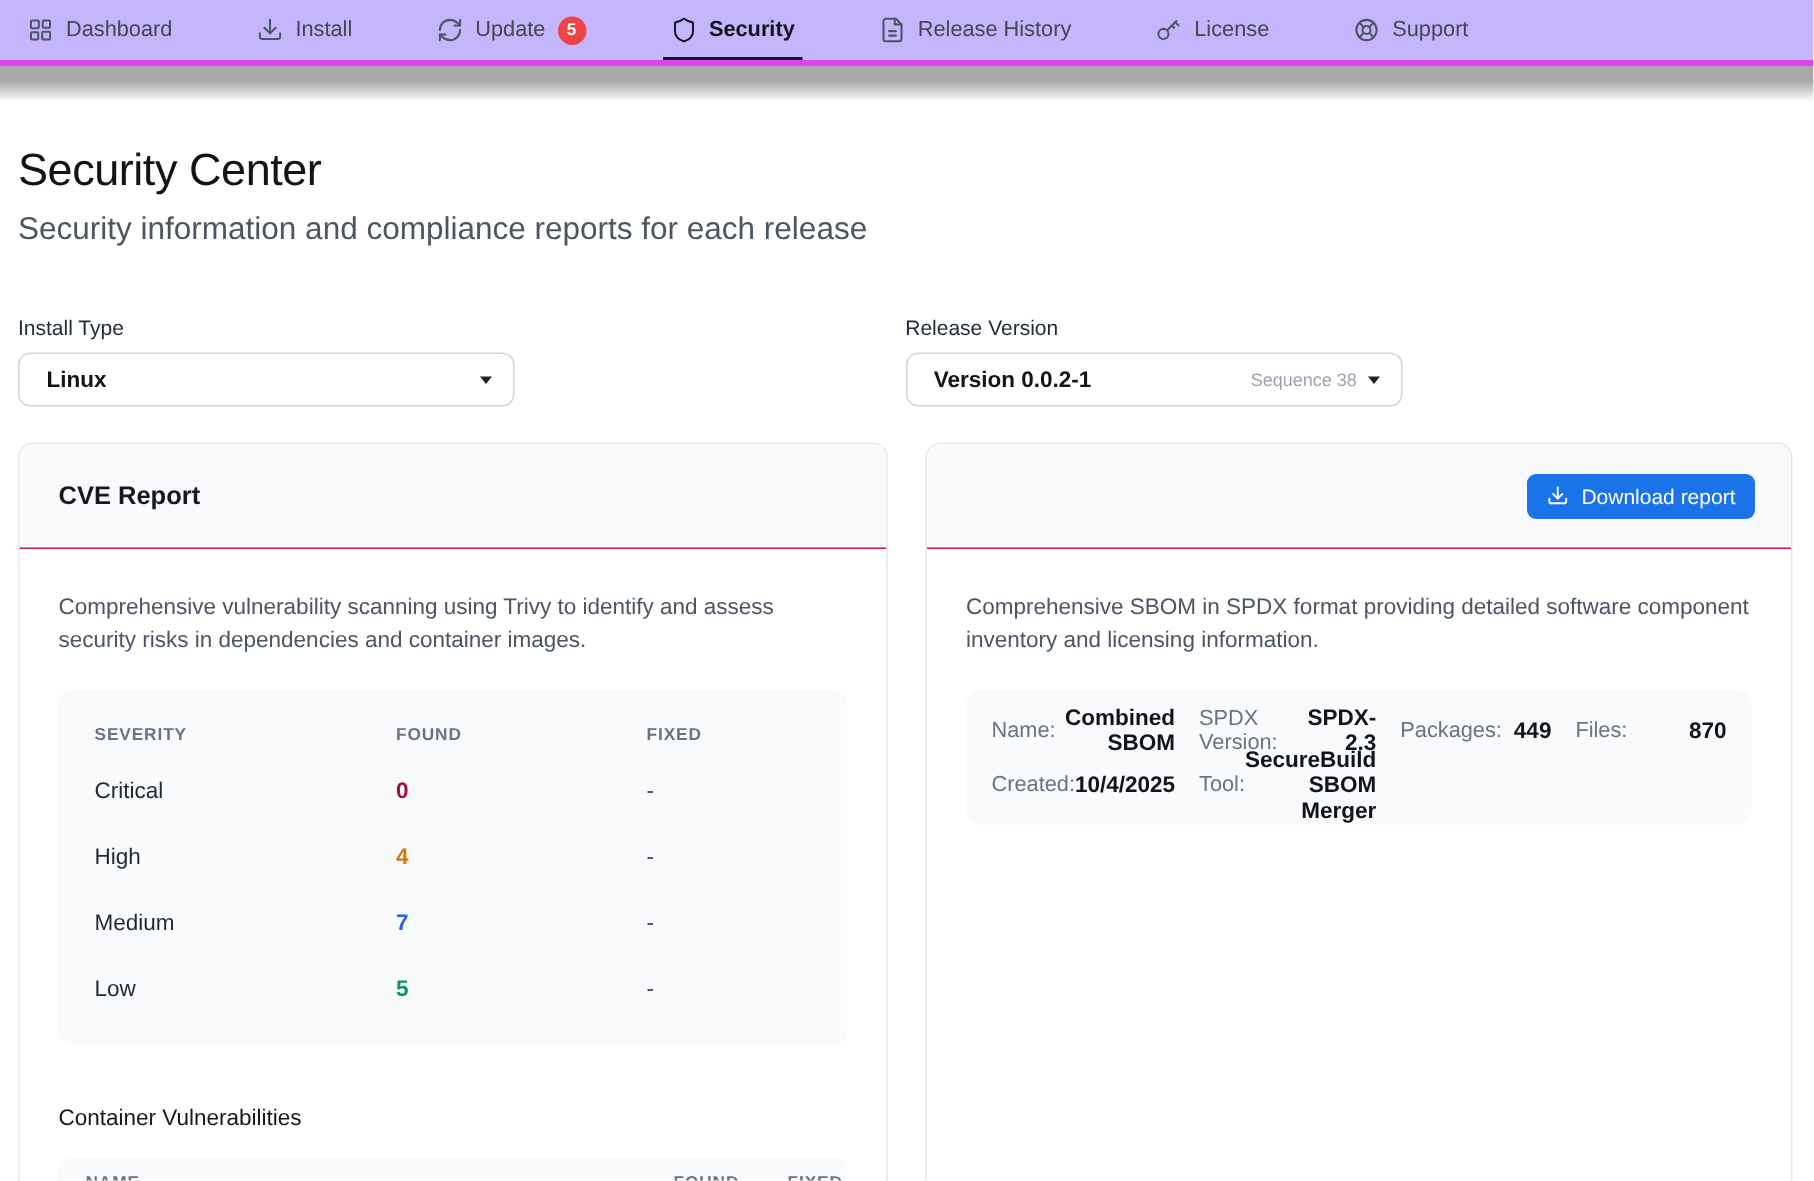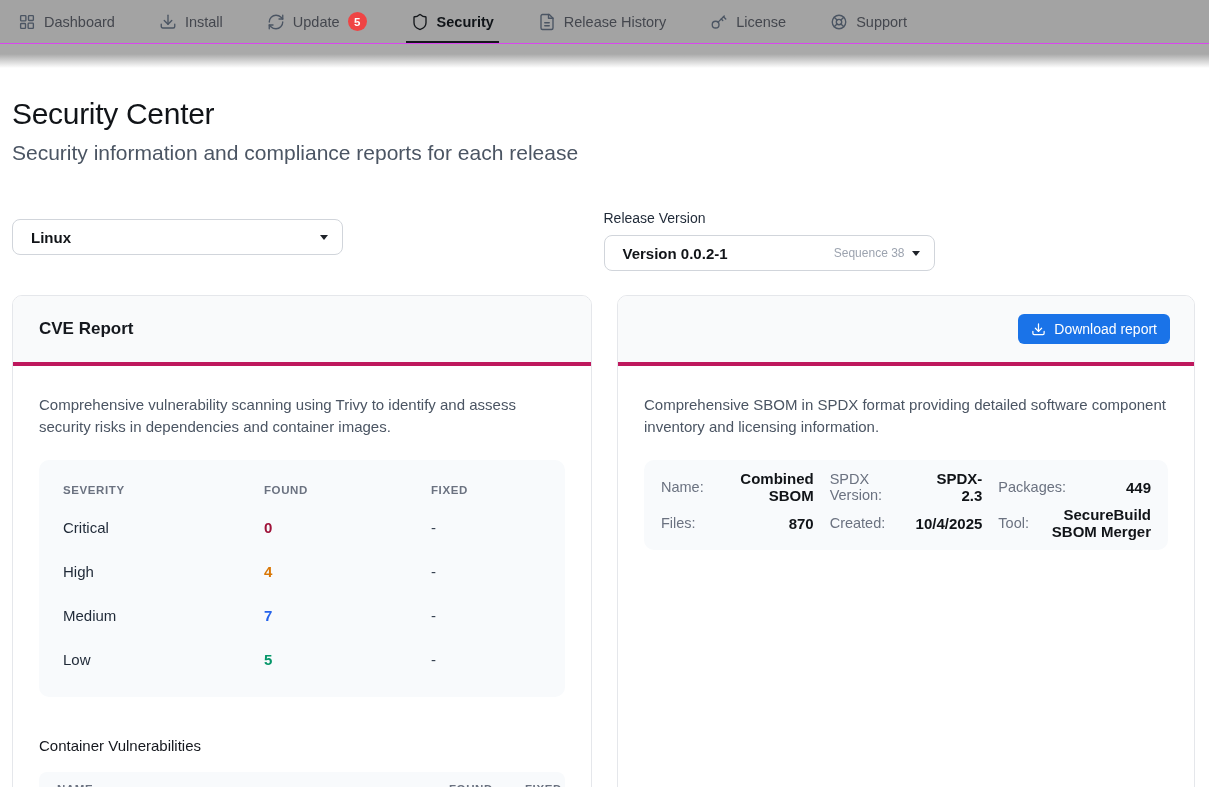--- a/index.html
+++ b/index.html
@@ -1,21 +1,21 @@
 <!DOCTYPE html>
 <html><head>
 <meta charset="utf-8">
 <style>
   * { margin:0; padding:0; box-sizing:border-box; }
   html,body { width:1209px; height:787px; overflow:hidden; background:#fff;
               font-family:"Liberation Sans", sans-serif; }
 
   
-  .topnav { height:44px; background:#a3a3a3; border-bottom:1px solid #d946ef;
-            display:flex; align-items:stretch; padding-left:18px; gap:44px; }
+  .topnav { height:44px; background:#c4b5fd; border-bottom:4px solid #d946ef;
+            display:flex; align-items:stretch; padding-left:18px; gap:56px; }
   .nav-item { display:flex; align-items:center; gap:8px; cursor:pointer;
               position:relative; color:#44474e; font-size:14.5px; font-weight:500; }
   .nav-item svg { width:18px; height:18px; stroke:#4b5563; stroke-width:1.8;
                   fill:none; stroke-linecap:round; stroke-linejoin:round; }
   .nav-item.active { color:#101418; font-weight:600; }
   .nav-item.active svg { stroke:#15181c; }
   .nav-item.active::after { content:""; position:absolute; left:-5px; right:-5px;
                             bottom:0; height:2px; background:#15181c; }
   .nav-badge { min-width:19px; height:19px; border-radius:10px; background:#ef4444;
                color:#fff; font-size:11.5px; font-weight:700; display:flex;
@@ -42,21 +42,21 @@
   .caret { width:0; height:0; border-left:4.5px solid transparent;
            border-right:4.5px solid transparent; border-top:5.5px solid #1f2329;
            margin-left:auto; }
   .select-meta + .caret { margin-left:7px; }
 
   
   .cards { display:flex; gap:25px; margin-top:24px; align-items:stretch; height:560px; }
   .card { border:1px solid #e5e7eb; border-radius:10px; background:#fff; overflow:hidden; }
   .card.cve { width:580px; }
   .card.sbom { width:578px; }
-  .card-header { height:70px; background:#f9fafb; border-bottom:4px solid #be185d;
+  .card-header { height:70px; background:#f9fafb; border-bottom:1px solid #be185d;
                  display:flex; align-items:center; padding:0 24px 0 26px; }
   .card-title { font-size:17px; font-weight:700; color:#15181e; }
   .card-body { padding:28px 26px 0 26px; }
   .card-desc { font-size:15px; line-height:21.5px; color:#4b5563; }
 
   
   .sev-table { margin-top:23px; background:#f8fafc; border-radius:10px;
                padding:15px 24px 16px 24px; }
   .sev-row { display:grid; grid-template-columns:201px 167px 1fr; align-items:center; }
   .sev-row.head { height:30px; }
@@ -72,21 +72,21 @@
                     align-items:center; padding:0 18px; }
 
   
   .download-btn { margin-left:auto; display:flex; align-items:center; gap:8px;
                   background:#1a73e8; color:#fff; border:none; border-radius:6px;
                   height:30px; padding:0 13px; font-size:14px; font-weight:500;
                   font-family:inherit; cursor:pointer; }
   .download-btn svg { width:15px; height:15px; stroke:#fff; stroke-width:2;
                       fill:none; stroke-linecap:round; stroke-linejoin:round; }
   .sbom-grid { margin-top:23px; background:#f8fafc; border-radius:10px;
-               padding:9px 17px; display:grid; grid-template-columns:1fr 1fr 1fr;
+               padding:9px 17px; display:grid; grid-template-columns:1fr 1fr 1fr 1fr;
                column-gap:16px; }
   .sbom-cell { height:36px; display:flex; align-items:center; }
   .sbom-label { font-size:14.5px; color:#6b7280; }
   .sbom-value { margin-left:auto; font-size:15px; font-weight:700; color:#111418;
                 text-align:right; }
 </style>
 </head>
 <body>
 
 <nav class="topnav">
@@ -155,20 +155,21 @@
 </nav>
 
 <div class="shadow-band"></div>
 
 <main>
   <h1 class="page-title">Security Center</h1>
   <p class="page-subtitle">Security information and compliance reports for each release</p>
 
   <div class="filters">
     <div class="filter-col">
+      <div class="filter-label">Install Type</div>
       <div class="select">
         <span class="select-value">Linux</span>
         <span class="caret"></span>
       </div>
     </div>
     <div class="filter-col">
       <div class="filter-label">Release Version</div>
       <div class="select">
         <span class="select-value">Version 0.0.2-1</span>
         <span class="select-meta">Sequence 38</span>

